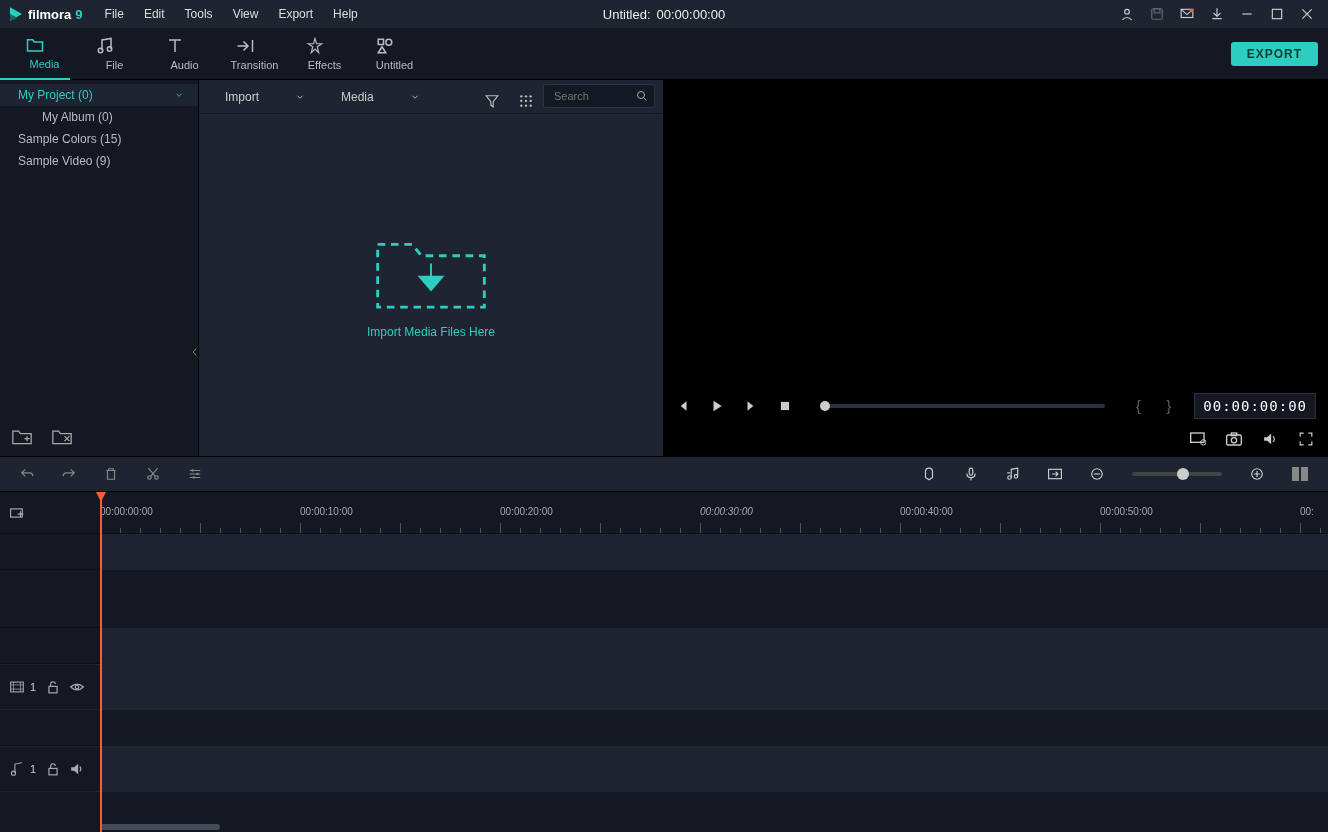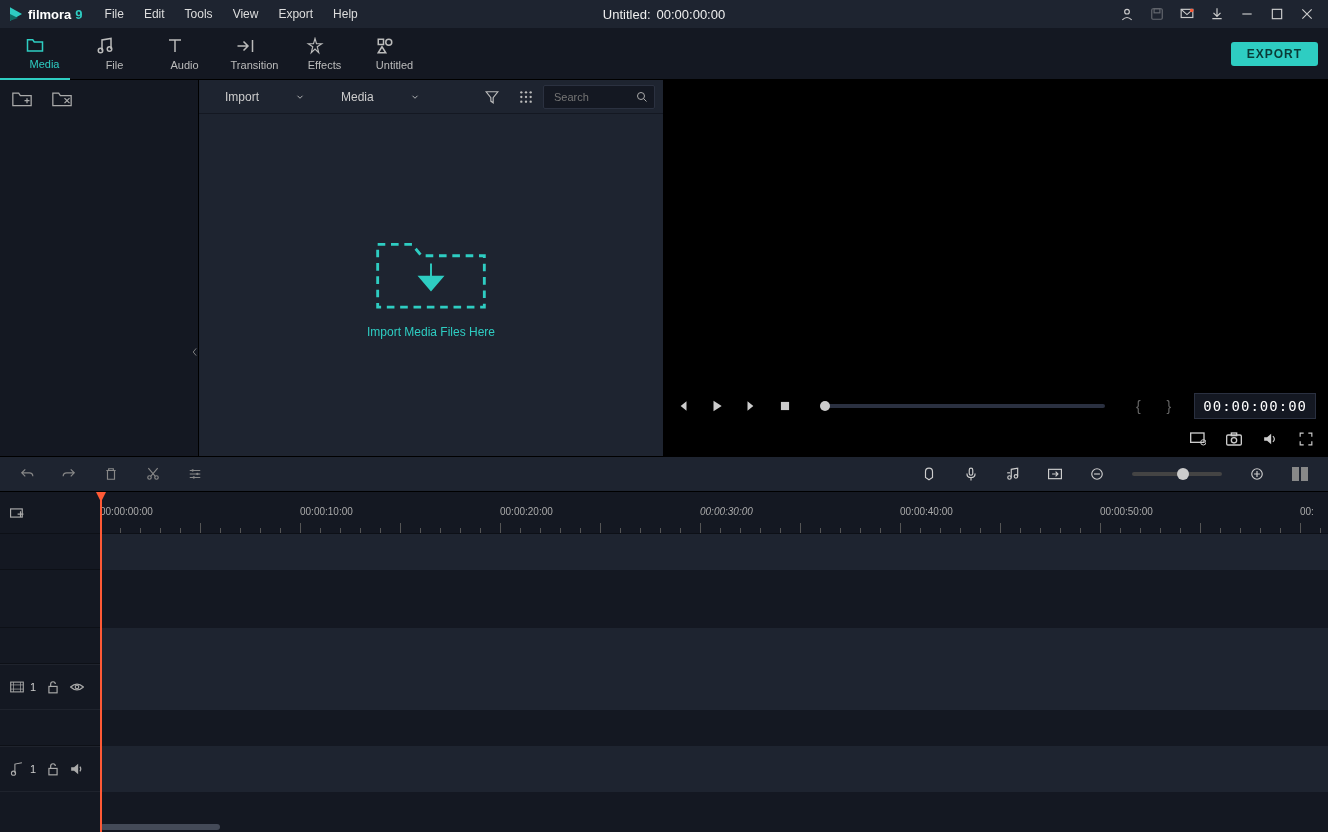--- a/index.html
+++ b/index.html
@@ -30,21 +30,21 @@
   .tree { flex: 1; padding-top: 4px; }
   .tree-item { height: 22px; display: flex; align-items: center; padding: 0 18px; color: #bbb; cursor: pointer; position: relative; }
   .tree-item.selected { background: #1e2532; color: #2ecdc2; }
   .tree-item.child { padding-left: 42px; }
   .tree-chevron { position: absolute; right: 14px; width: 10px; height: 10px; }
   .sidebar-bottom { height: 38px; display: flex; align-items: center; gap: 20px; padding: 0 12px; }
   .sidebar-bottom .ico { width: 20px; height: 18px; color: #aaa; cursor: pointer; }
   .collapse-handle { position: absolute; left: 192px; top: 264px; width: 6px; height: 16px; color: #888; cursor: pointer; z-index:3;}
 
   .mediapanel { flex: 1; background: #1e2430; display: flex; flex-direction: column; position: relative; border-left:1px solid #000;border-right:1px solid #000;}
-  .mediabar { height: 34px; display: flex; align-items: center; padding: 4px 8px; gap: 0; border-bottom:1px solid #141822;}
+  .mediabar { height: 34px; display: flex; padding: 4px 8px; gap: 0; border-bottom:1px solid #141822;}
   .media-drop { display: flex; align-items: center; gap: 36px; padding: 0 18px; color: #ccc; cursor: pointer; }
   .mediabar .spacer { flex:1;}
   .mediabar .ico-btn { width: 34px; height: 34px; display: flex; align-items: center; justify-content: center; color: #bbb; cursor: pointer; }
   .search-box { display: flex; align-items: center; background: #141822; height: 24px; border-radius: 2px; padding: 0 6px 0 10px; width: 112px; border:1px solid #2b3140;}
   .search-box input { flex: 1; background: transparent; border: 0; outline: 0; color: #ccc; font-size: 11px; width: 60px; }
   .search-box .srch-ico { width: 12px; height: 12px; color: #aaa; }
 
   .dropzone { flex: 1; display: flex; flex-direction: column; align-items: center; justify-content: center; gap: 14px; }
   .drop-folder { width: 116px; height: 80px; }
   .drop-label { color: #2ecdc2; font-size: 12px; }
@@ -188,20 +188,37 @@
         <path d="M3 21 L8 13 L13 21 Z" fill="none" stroke="currentColor" stroke-width="2"></path>
       </svg>
     <div class="tt-label">Untitled</div>
   </div>
   <div class="export-btn">EXPORT</div>
 </div>
 
 <div class="middle" style="position:relative">
 
   <div class="sidebar">
+    <div class="tree">
+      <div class="tree-item selected">
+        <span>My Project (0)</span>
+        <svg class="tree-chevron" viewBox="0 0 24 24">
+            <path d="M6 9 L12 15 L18 9" fill="none" stroke="#2ecdc2" stroke-width="2"></path>
+          </svg>
+      </div>
+      <div class="tree-item child">
+        <span>My Album (0)</span>
+      </div>
+      <div class="tree-item">
+        <span>Sample Colors (15)</span>
+      </div>
+      <div class="tree-item">
+        <span>Sample Video (9)</span>
+      </div>
+    </div>
     <div class="sidebar-bottom">
       <svg class="ico" viewBox="0 0 24 20">
           <path d="M1 3 H8 L10 6 H23 V18 H1 Z" fill="none" stroke="currentColor" stroke-width="1.5"></path>
           <path d="M18 9 V15 M15 12 H21" stroke="currentColor" stroke-width="1.5"></path>
         </svg>
       <svg class="ico" viewBox="0 0 24 20">
           <path d="M1 3 H8 L10 6 H23 V18 H1 Z" fill="none" stroke="currentColor" stroke-width="1.5"></path>
           <path d="M15 9 L21 15 M21 9 L15 15" stroke="currentColor" stroke-width="1.5"></path>
         </svg>
     </div>

